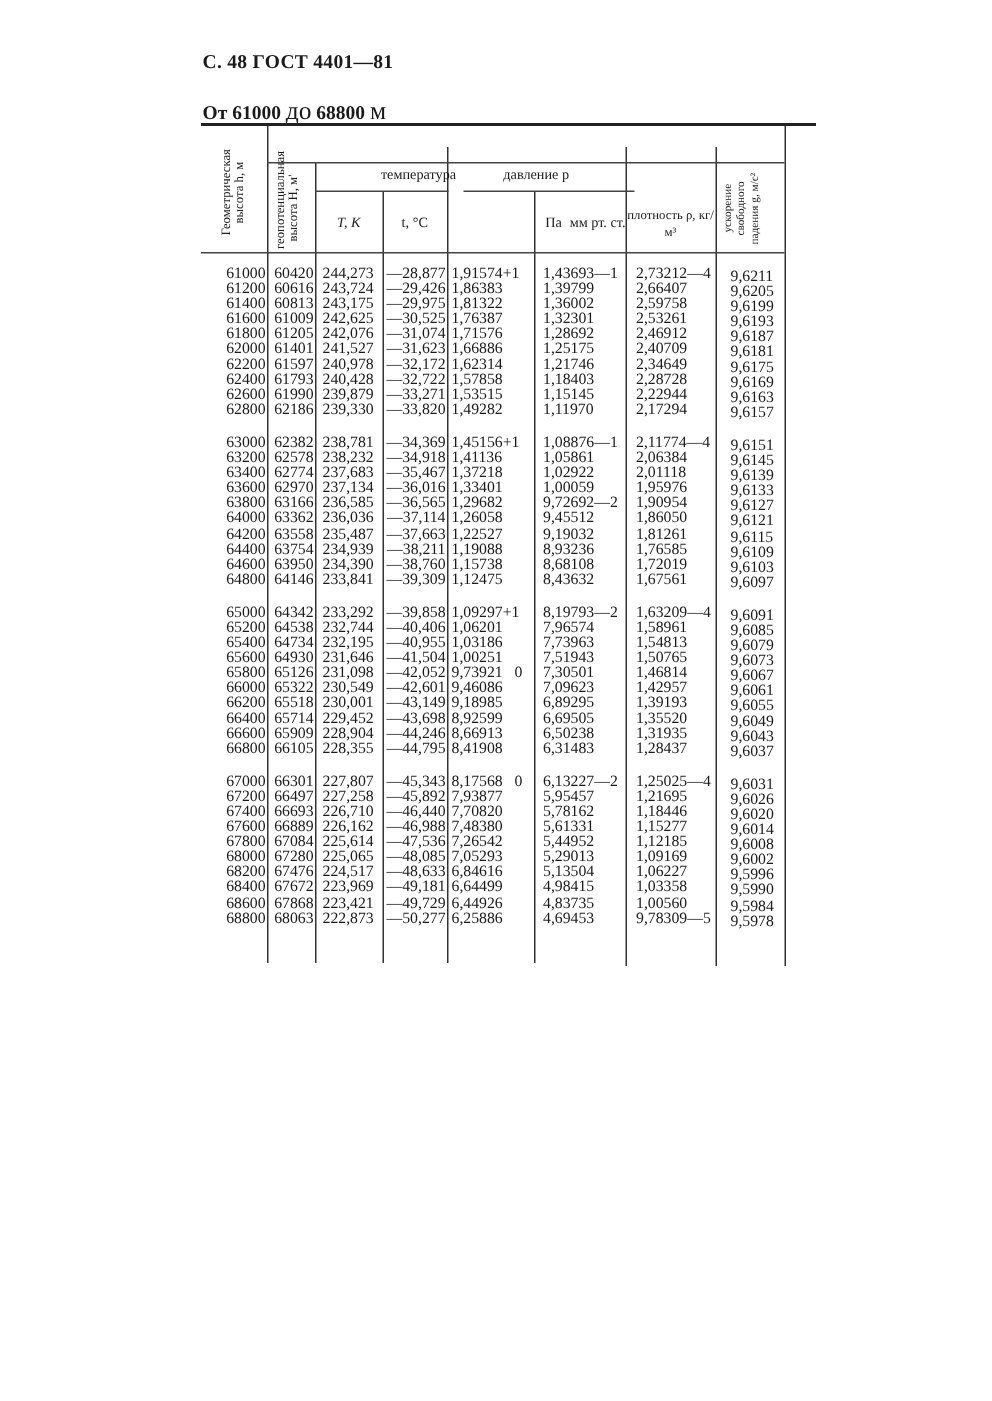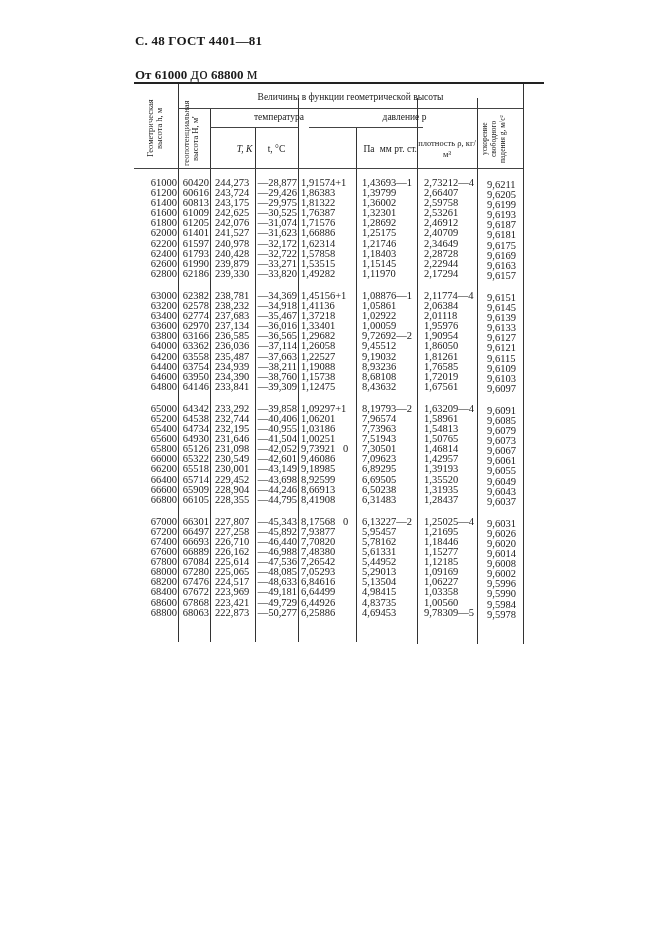--- a/index.html
+++ b/index.html
@@ -42,26 +42,25 @@
   <div class="vline" style="left:283px;top:14px;height:546px;"></div>
   <div class="vline" style="left:343px;top:14px;height:546px;"></div>
   <div class="vline" style="left:389px;top:0;height:560px;"></div>
 
   <div class="hline" style="left:44px;top:24px;width:345px;"></div>
   <div class="hline" style="left:76px;top:43px;width:89px;"></div>
   <div class="hline" style="left:175px;top:43px;width:114px;"></div>
   <div class="hline" style="left:0;top:84px;width:389px;"></div>
 
   <div class="vtext" style="left:12px;top:8px;height:72px;width:22px;">Геометрическая высота h, м</div>
-  <div class="hdr" style="left:44px;top:8px;width:345px;">Величины в функции геометрической высоты</div>
   <div class="vtext" style="left:48px;top:28px;height:54px;width:26px;">геопотенциальная высота H, м'</div>
   <div class="hdr" style="left:76px;top:28px;width:88px;padding-left:25px;">температура</div>
-  <div class="hdr" style="left:76px;top:60px;width:45px;font-style:italic;padding-left:12px;">T, К</div>
+  <div class="hdr" style="left:76px;top:60px;width:45px;font-style:italic;">T, К</div>
   <div class="hdr" style="left:121px;top:60px;width:43px;">t, °С</div>
-  <div class="hdr" style="left:164px;top:28px;width:119px;margin-left:47px;">давление p</div>
+  <div class="hdr" style="left:164px;top:28px;width:119px;">давление p</div>
   <div class="hdr" style="left:164px;top:60px;width:58px;padding-left:42px;">Па</div>
   <div class="hdr" style="left:222px;top:60px;width:61px;text-align:right;">мм рт. ст.</div>
   <div class="hdr" style="left:283px;top:54px;width:60px;font-size:8.5px;">плотность ρ, кг/м³</div>
   <div class="vtext" style="left:346px;top:28px;height:54px;width:40px;font-size:7.5px;">ускорение свободного падения g, м/с²</div>
 
   <div class="col right" style="left:0;top:94px;width:43px;"><span class="cell">61000</span><span class="cell">61200</span><span class="cell">61400</span><span class="cell">61600</span><span class="cell">61800</span><span class="cell">62000</span><span class="cell">62200</span><span class="cell">62400</span><span class="cell">62600</span><span class="cell">62800</span><span class="gap"></span><span class="cell">63000</span><span class="cell">63200</span><span class="cell">63400</span><span class="cell">63600</span><span class="cell">63800</span><span class="cell">64000</span><span class="cell">64200</span><span class="cell">64400</span><span class="cell">64600</span><span class="cell">64800</span><span class="gap"></span><span class="cell">65000</span><span class="cell">65200</span><span class="cell">65400</span><span class="cell">65600</span><span class="cell">65800</span><span class="cell">66000</span><span class="cell">66200</span><span class="cell">66400</span><span class="cell">66600</span><span class="cell">66800</span><span class="gap"></span><span class="cell">67000</span><span class="cell">67200</span><span class="cell">67400</span><span class="cell">67600</span><span class="cell">67800</span><span class="cell">68000</span><span class="cell">68200</span><span class="cell">68400</span><span class="cell">68600</span><span class="cell">68800</span></div>
   <div class="col right" style="left:45px;top:94px;width:30px;"><span class="cell">60420</span><span class="cell">60616</span><span class="cell">60813</span><span class="cell">61009</span><span class="cell">61205</span><span class="cell">61401</span><span class="cell">61597</span><span class="cell">61793</span><span class="cell">61990</span><span class="cell">62186</span><span class="gap"></span><span class="cell">62382</span><span class="cell">62578</span><span class="cell">62774</span><span class="cell">62970</span><span class="cell">63166</span><span class="cell">63362</span><span class="cell">63558</span><span class="cell">63754</span><span class="cell">63950</span><span class="cell">64146</span><span class="gap"></span><span class="cell">64342</span><span class="cell">64538</span><span class="cell">64734</span><span class="cell">64930</span><span class="cell">65126</span><span class="cell">65322</span><span class="cell">65518</span><span class="cell">65714</span><span class="cell">65909</span><span class="cell">66105</span><span class="gap"></span><span class="cell">66301</span><span class="cell">66497</span><span class="cell">66693</span><span class="cell">66889</span><span class="cell">67084</span><span class="cell">67280</span><span class="cell">67476</span><span class="cell">67672</span><span class="cell">67868</span><span class="cell">68063</span></div>
   <div class="col" style="left:81px;top:94px;width:40px;"><span class="cell">244,273</span><span class="cell">243,724</span><span class="cell">243,175</span><span class="cell">242,625</span><span class="cell">242,076</span><span class="cell">241,527</span><span class="cell">240,978</span><span class="cell">240,428</span><span class="cell">239,879</span><span class="cell">239,330</span><span class="gap"></span><span class="cell">238,781</span><span class="cell">238,232</span><span class="cell">237,683</span><span class="cell">237,134</span><span class="cell">236,585</span><span class="cell">236,036</span><span class="cell">235,487</span><span class="cell">234,939</span><span class="cell">234,390</span><span class="cell">233,841</span><span class="gap"></span><span class="cell">233,292</span><span class="cell">232,744</span><span class="cell">232,195</span><span class="cell">231,646</span><span class="cell">231,098</span><span class="cell">230,549</span><span class="cell">230,001</span><span class="cell">229,452</span><span class="cell">228,904</span><span class="cell">228,355</span><span class="gap"></span><span class="cell">227,807</span><span class="cell">227,258</span><span class="cell">226,710</span><span class="cell">226,162</span><span class="cell">225,614</span><span class="cell">225,065</span><span class="cell">224,517</span><span class="cell">223,969</span><span class="cell">223,421</span><span class="cell">222,873</span></div>
   <div class="col right" style="left:122px;top:94px;width:41px;"><span class="cell">—28,877</span><span class="cell">—29,426</span><span class="cell">—29,975</span><span class="cell">—30,525</span><span class="cell">—31,074</span><span class="cell">—31,623</span><span class="cell">—32,172</span><span class="cell">—32,722</span><span class="cell">—33,271</span><span class="cell">—33,820</span><span class="gap"></span><span class="cell">—34,369</span><span class="cell">—34,918</span><span class="cell">—35,467</span><span class="cell">—36,016</span><span class="cell">—36,565</span><span class="cell">—37,114</span><span class="cell">—37,663</span><span class="cell">—38,211</span><span class="cell">—38,760</span><span class="cell">—39,309</span><span class="gap"></span><span class="cell">—39,858</span><span class="cell">—40,406</span><span class="cell">—40,955</span><span class="cell">—41,504</span><span class="cell">—42,052</span><span class="cell">—42,601</span><span class="cell">—43,149</span><span class="cell">—43,698</span><span class="cell">—44,246</span><span class="cell">—44,795</span><span class="gap"></span><span class="cell">—45,343</span><span class="cell">—45,892</span><span class="cell">—46,440</span><span class="cell">—46,988</span><span class="cell">—47,536</span><span class="cell">—48,085</span><span class="cell">—48,633</span><span class="cell">—49,181</span><span class="cell">—49,729</span><span class="cell">—50,277</span></div>
   <div class="col" style="left:167px;top:94px;width:56px;"><span class="cell">1,91574+1</span><span class="cell">1,86383</span><span class="cell">1,81322</span><span class="cell">1,76387</span><span class="cell">1,71576</span><span class="cell">1,66886</span><span class="cell">1,62314</span><span class="cell">1,57858</span><span class="cell">1,53515</span><span class="cell">1,49282</span><span class="gap"></span><span class="cell">1,45156+1</span><span class="cell">1,41136</span><span class="cell">1,37218</span><span class="cell">1,33401</span><span class="cell">1,29682</span><span class="cell">1,26058</span><span class="cell">1,22527</span><span class="cell">1,19088</span><span class="cell">1,15738</span><span class="cell">1,12475</span><span class="gap"></span><span class="cell">1,09297+1</span><span class="cell">1,06201</span><span class="cell">1,03186</span><span class="cell">1,00251</span><span class="cell">9,73921   0</span><span class="cell">9,46086</span><span class="cell">9,18985</span><span class="cell">8,92599</span><span class="cell">8,66913</span><span class="cell">8,41908</span><span class="gap"></span><span class="cell">8,17568   0</span><span class="cell">7,93877</span><span class="cell">7,70820</span><span class="cell">7,48380</span><span class="cell">7,26542</span><span class="cell">7,05293</span><span class="cell">6,84616</span><span class="cell">6,64499</span><span class="cell">6,44926</span><span class="cell">6,25886</span></div>

